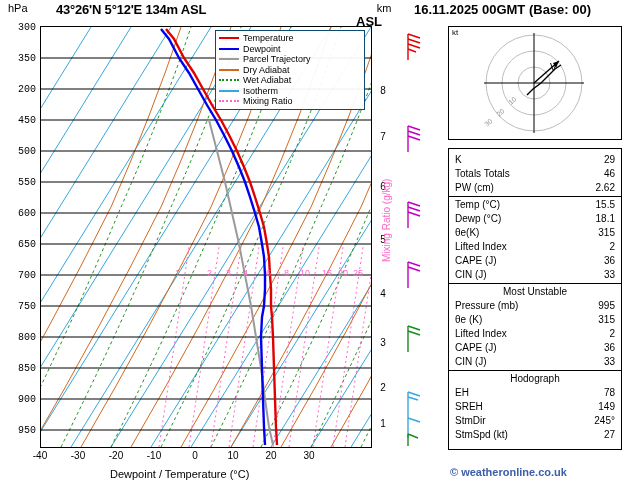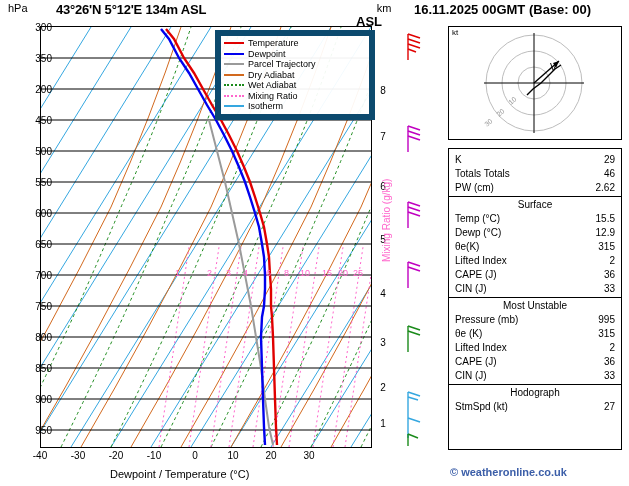--- a/index.html
+++ b/index.html
@@ -24,37 +24,37 @@
   #plot{
     left:40px;top:26px;width:330px;height:420px;
     border:1px solid #000;
     background:#ffffff;
     overflow:hidden;
   }
   #plot svg{display:block;}
 
   
   .ylab{
-    position:absolute;left:20px;width:32px;text-align:right;font-size:10px;
+    position:absolute;left:4px;width:32px;text-align:right;font-size:10px;font-family:Liberation Mono, monospace;
   }
   
   .xlab{
     position:absolute;text-align:center;font-size:10px;width:30px;
   }
   #xaxis-title{
     position:absolute;left:110px;top:468px;font-size:11px;text-align:right;
   }
   
   .kmlab{position:absolute;left:372px;width:22px;text-align:center;font-size:10px;}
 
   
   #legend{
     left:215px;top:30px;width:142px;
     background:rgba(255,255,255,0.94);
-    border:6px solid #0c4a6e;
+    border:1px solid #0c4a6e;
     padding:2px 3px;
     font-size:9px;
     line-height:10.5px;
   }
   .lg-row{display:flex;align-items:center;height:10.5px;}
   .lg-swatch{width:20px;height:0;border-top-width:2px;border-top-style:solid;margin-right:4px;}
   .lg-swatch.dash{border-top-style:dotted;}
 
   
   #mix-label{
@@ -199,26 +199,26 @@
   </div>
   <div class="lg-row">
     <span class="lg-swatch" style="border-top-color:#d2691e"></span>
     <span>Dry Adiabat</span>
   </div>
   <div class="lg-row">
     <span class="lg-swatch dash" style="border-top-color:#1a8a1a"></span>
     <span>Wet Adiabat</span>
   </div>
   <div class="lg-row">
+    <span class="lg-swatch" style="border-top-color:#35a7e0"></span>
+    <span>Isotherm</span>
+  </div>
+  <div class="lg-row">
     <span class="lg-swatch dash" style="border-top-color:#ff66cc"></span>
     <span>Mixing Ratio</span>
-  </div>
-  <div class="lg-row">
-    <span class="lg-swatch" style="border-top-color:#35a7e0"></span>
-    <span>Isotherm</span>
   </div>
 </div>
 
 <div class="ylab" style="top:22px">300</div>
 <div class="ylab" style="top:53px">350</div>
 <div class="ylab" style="top:84px">200</div>
 <div class="ylab" style="top:115px">450</div>
 <div class="ylab" style="top:146px">500</div>
 <div class="ylab" style="top:177px">550</div>
 <div class="ylab" style="top:208px">600</div>
@@ -342,28 +342,27 @@
   </div>
   <div class="idx-row">
     <span class="k">Totals Totals</span>
     <span class="v">46</span>
   </div>
   <div class="idx-row">
     <span class="k">PW (cm)</span>
     <span class="v">2.62</span>
   </div>
   <div class="idx-sep"></div>
-  <div class="idx-head">Surface</div>
   <div class="idx-row">
     <span class="k">Temp (°C)</span>
     <span class="v">15.5</span>
   </div>
   <div class="idx-row">
     <span class="k">Dewp (°C)</span>
-    <span class="v">12.9</span>
+    <span class="v">18.1</span>
   </div>
   <div class="idx-row">
     <span class="k">θe(K)</span>
     <span class="v">315</span>
   </div>
   <div class="idx-row">
     <span class="k">Lifted Index</span>
     <span class="v">2</span>
   </div>
   <div class="idx-row">
@@ -392,18 +391,30 @@
     <span class="k">CAPE (J)</span>
     <span class="v">36</span>
   </div>
   <div class="idx-row">
     <span class="k">CIN (J)</span>
     <span class="v">33</span>
   </div>
   <div class="idx-sep"></div>
   <div class="idx-head">Hodograph</div>
   <div class="idx-row">
+    <span class="k">EH</span>
+    <span class="v">78</span>
+  </div>
+  <div class="idx-row">
+    <span class="k">SREH</span>
+    <span class="v">149</span>
+  </div>
+  <div class="idx-row">
+    <span class="k">StmDir</span>
+    <span class="v">245°</span>
+  </div>
+  <div class="idx-row">
     <span class="k">StmSpd (kt)</span>
     <span class="v">27</span>
   </div>
 </div>
 
 <div class="abs" id="footer">© weatheronline.co.uk</div>
 
 </body></html>

